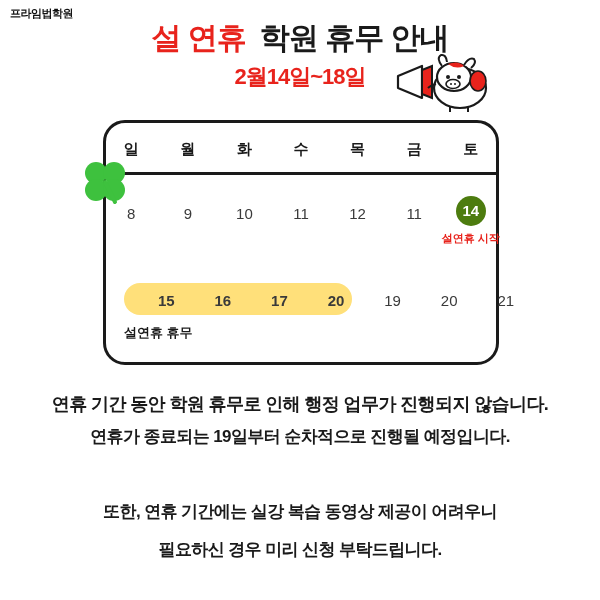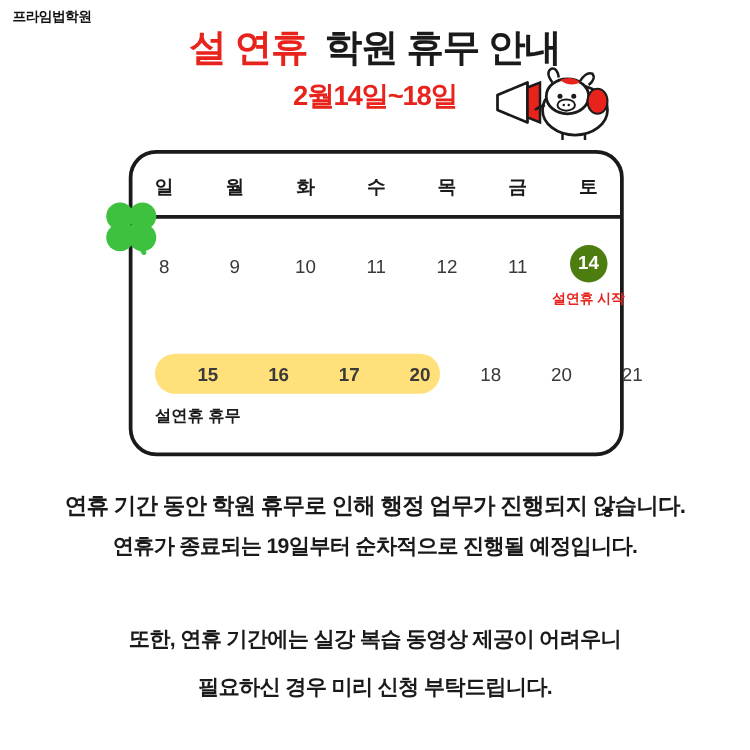--- a/index.html
+++ b/index.html
@@ -258,21 +258,21 @@
   </div>
 </div>
 
 <div class="yellow-bar"></div>
 
 <div class="week week2">
   <div class="hl-orange">15</div>
   <div class="hl-orange">16</div>
   <div class="hl-orange">17</div>
   <div class="hl-orange">20</div>
-  <div>18</div>
+  <div>19</div>
   <div>20</div>
   <div class="blue">21</div>
 </div>
 
 <div class="holiday-label">설연휴 휴무</div>
 
 <div class="body-text l1">연휴 기간 동안 학원 휴무로 인해 행정 업무가 진행되지 않습니다.</div>
 <div class="body-text l2">연휴가 종료되는 19일부터 순차적으로 진행될 예정입니다.</div>
 <div class="body-text l3">또한, 연휴 기간에는 실강 복습 동영상 제공이 어려우니</div>
 <div class="body-text l4">필요하신 경우 미리 신청 부탁드립니다.</div>

